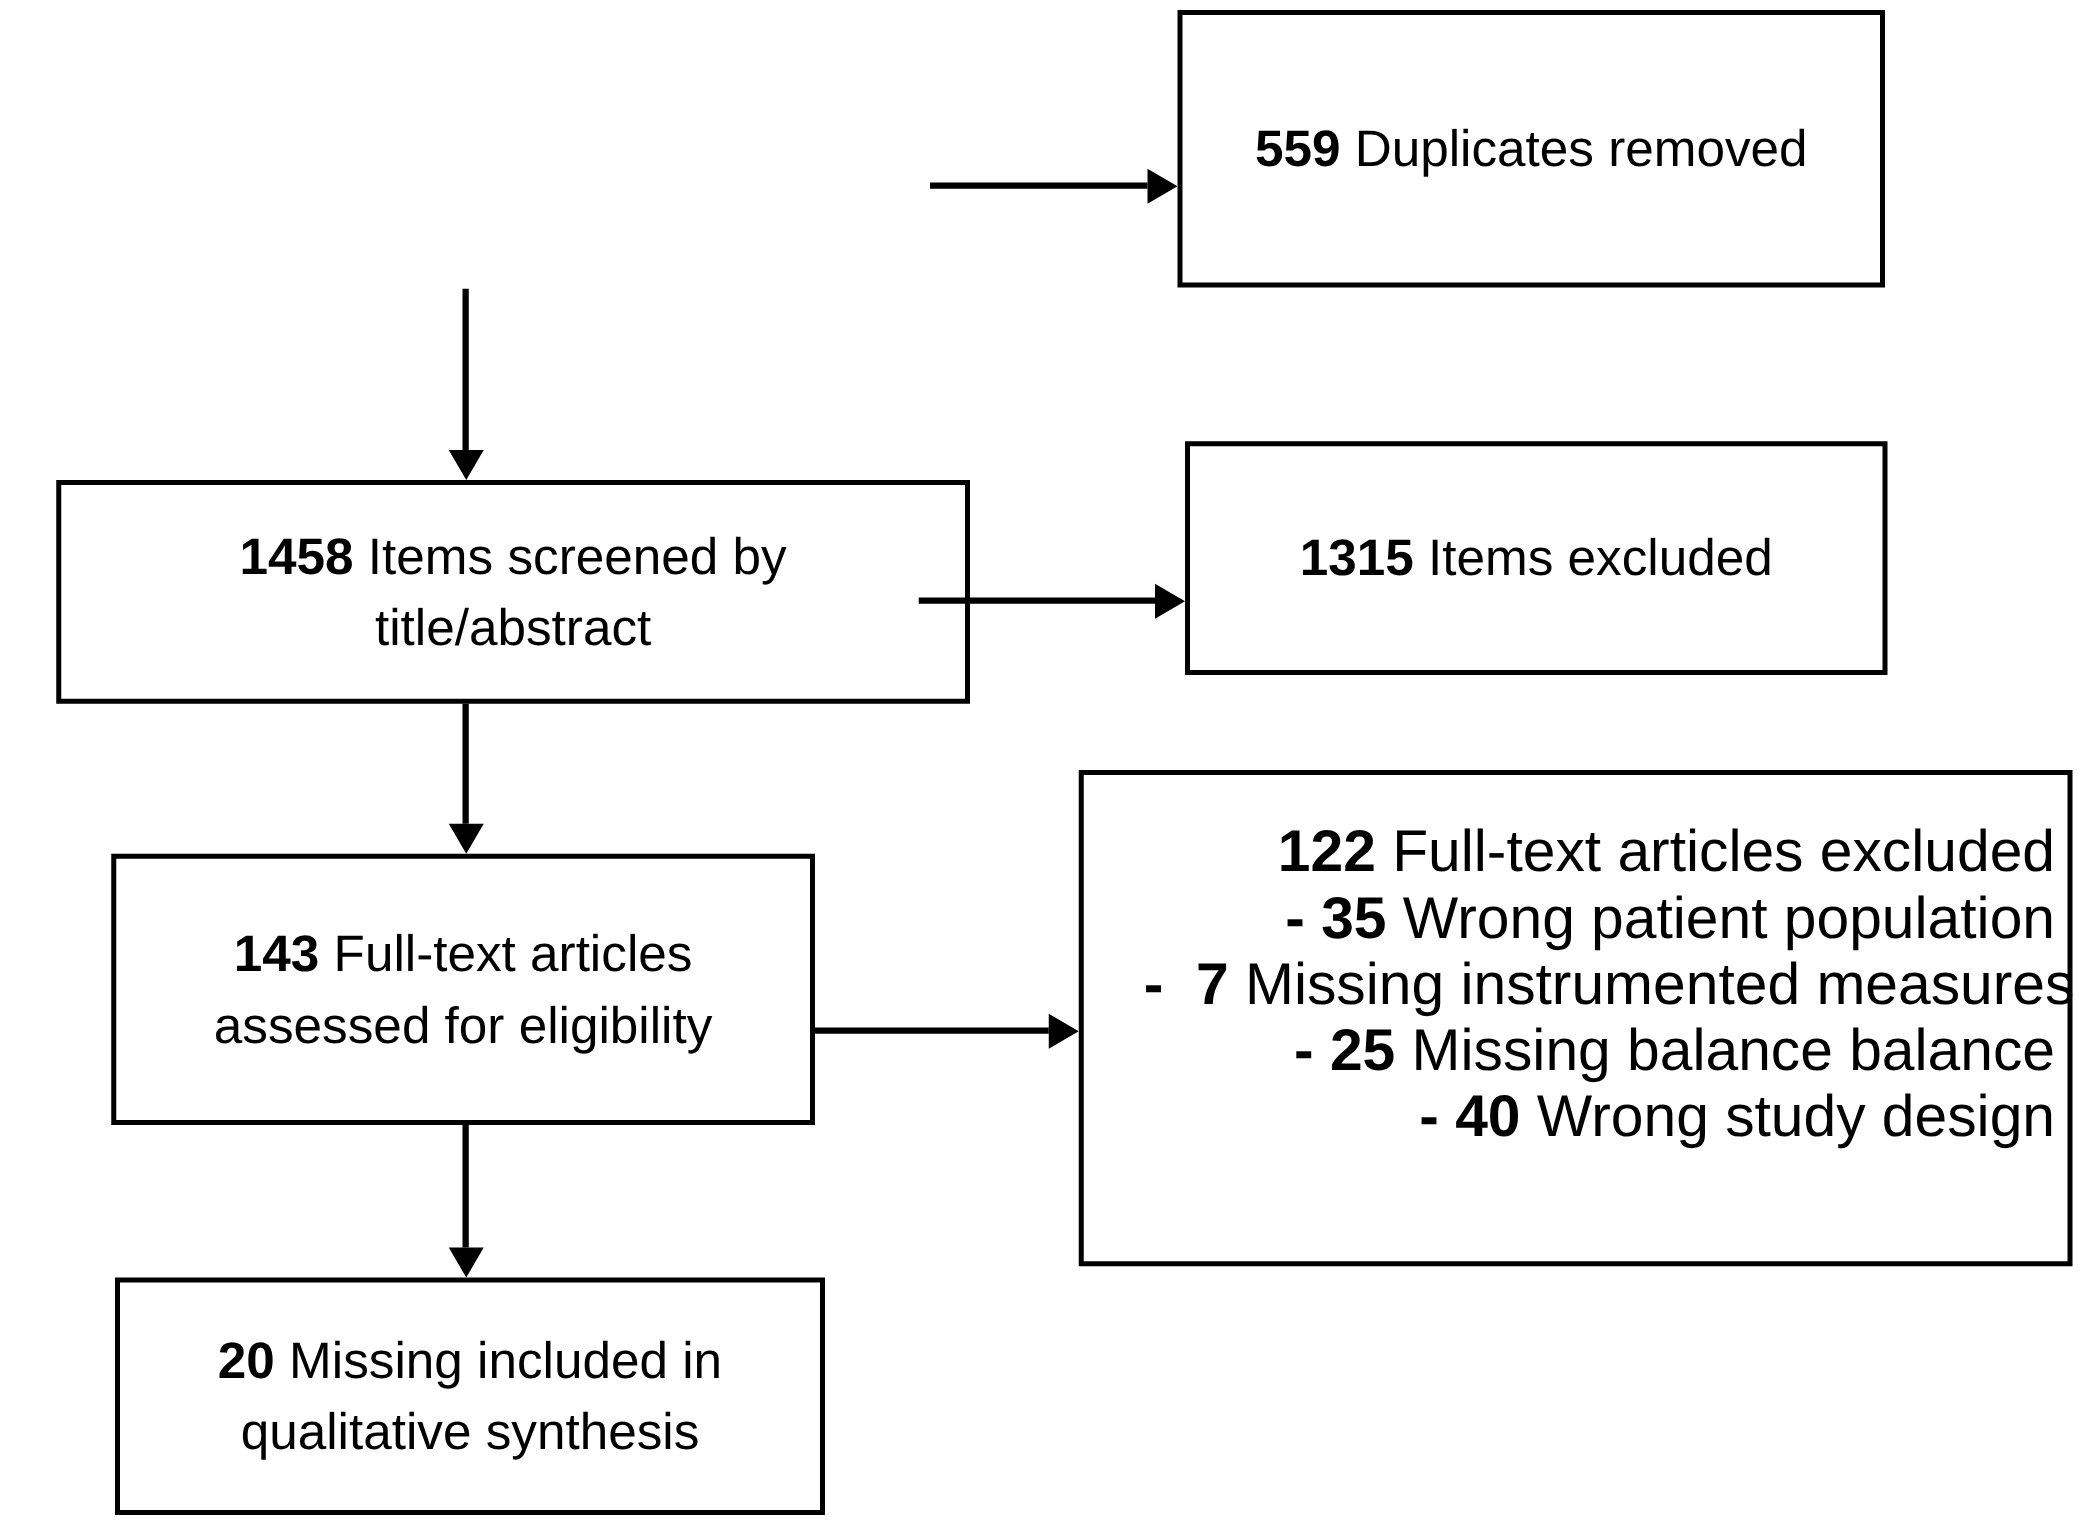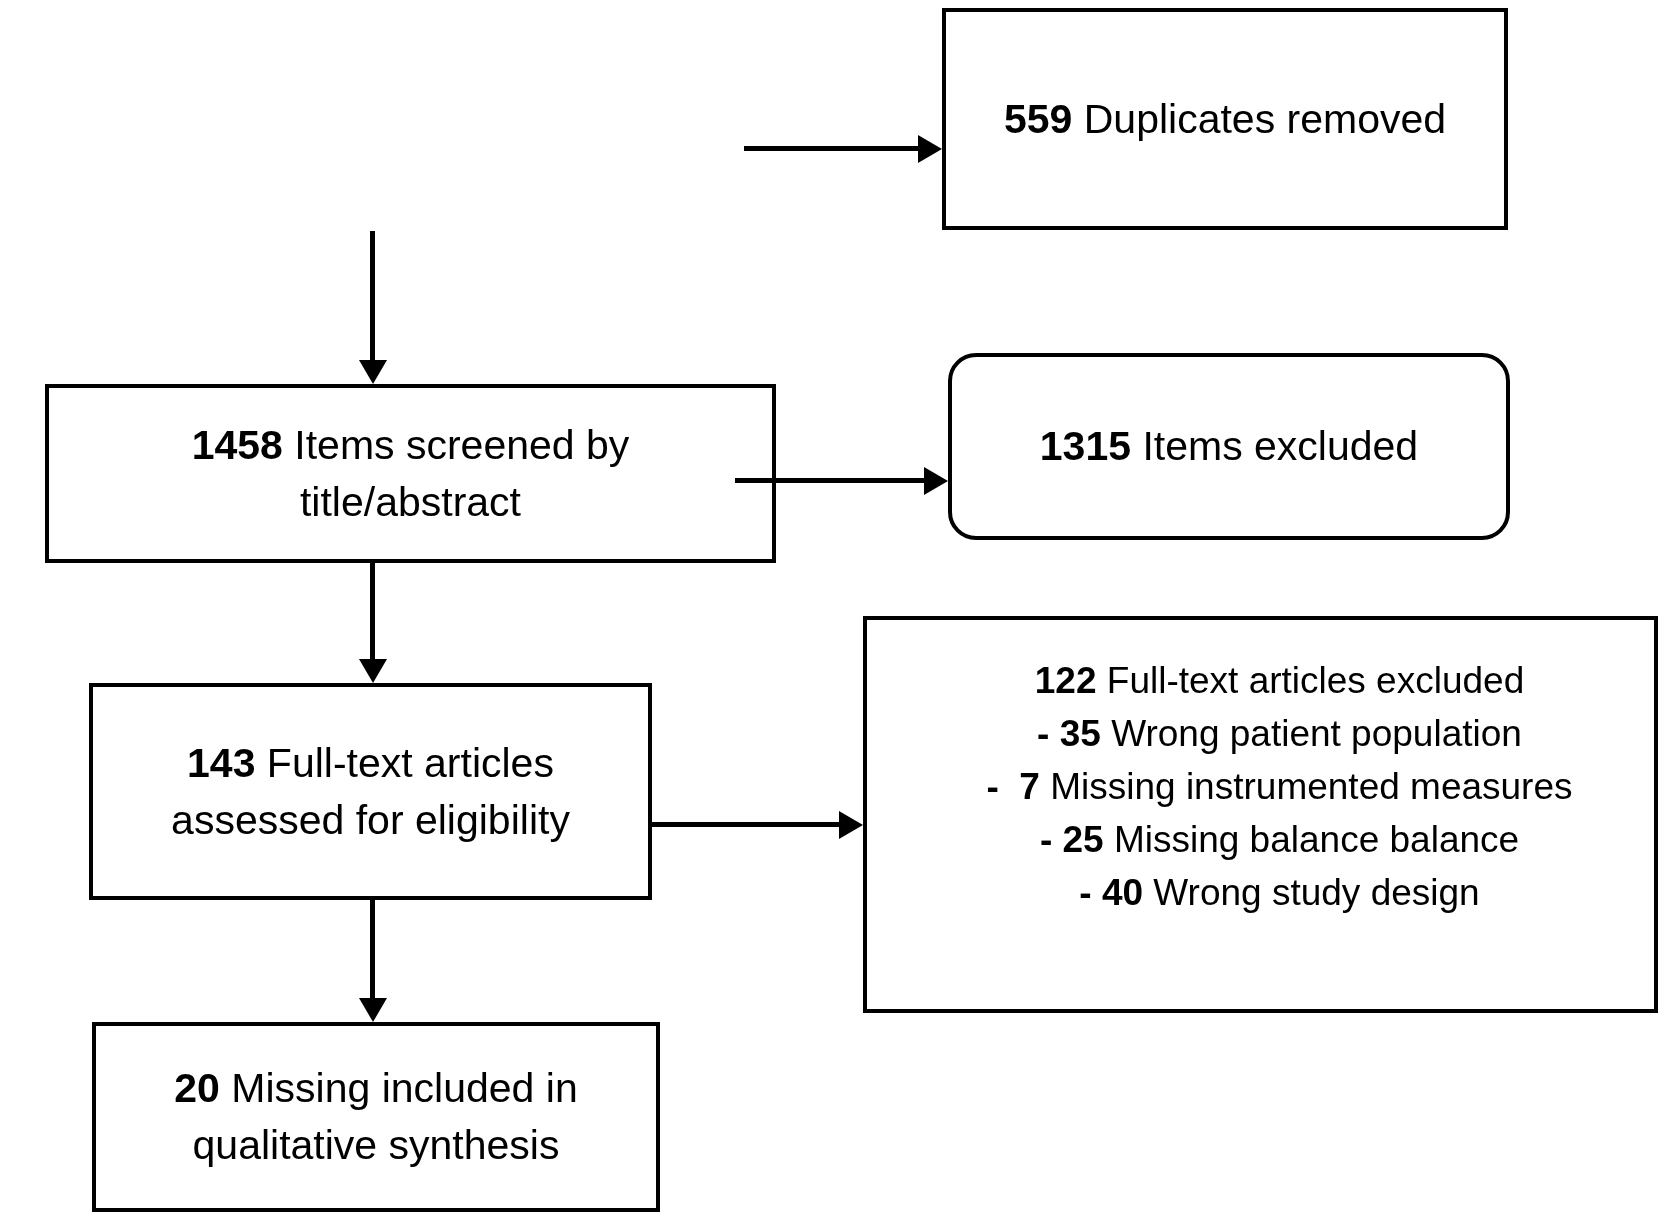--- a/index.html
+++ b/index.html
@@ -32,30 +32,30 @@
     align-items: center;
     justify-content: center;
     text-align: center;
   }
   .flow-box .txt { white-space: pre-line; }
   .flow-box b, .excl-row b, .excl-title b { font-weight: bold; }
 
   #box-identified { left: 8px;   top: 8px;    width: 736px; height: 223px; }
   #box-duplicates { left: 942px; top: 8px;    width: 566px; height: 222px; }
   #box-screened   { left: 4px;   top: 384px;  width: 731px; height: 179px; margin-left: 41px; }
-  #box-excluded   { left: 948px; top: 353px;  width: 562px; height: 187px; border-radius: 28px; }
+  #box-excluded   { left: 948px; top: 353px;  width: 562px; height: 187px; }
   #box-fulltext   { left: 89px;  top: 683px;  width: 563px; height: 217px; text-align: center; }
   #box-included   { left: 92px;  top: 1022px; width: 568px; height: 190px; }
 
   #box-exclusion-reasons {
     left: 863px; top: 616px; width: 795px; height: 397px;
     display: block;
-    text-align: center;
+    text-align: right;
     padding: 34px 10px 0 48px;
-    font-size: 37px;
+    font-size: 47px;
     line-height: 53px;
   }
   .excl-title { white-space: pre; }
   .excl-row   { white-space: pre; }
 
   
   .harrow {
     position: absolute;
     height: 5px;
     background: var(--line-color);

